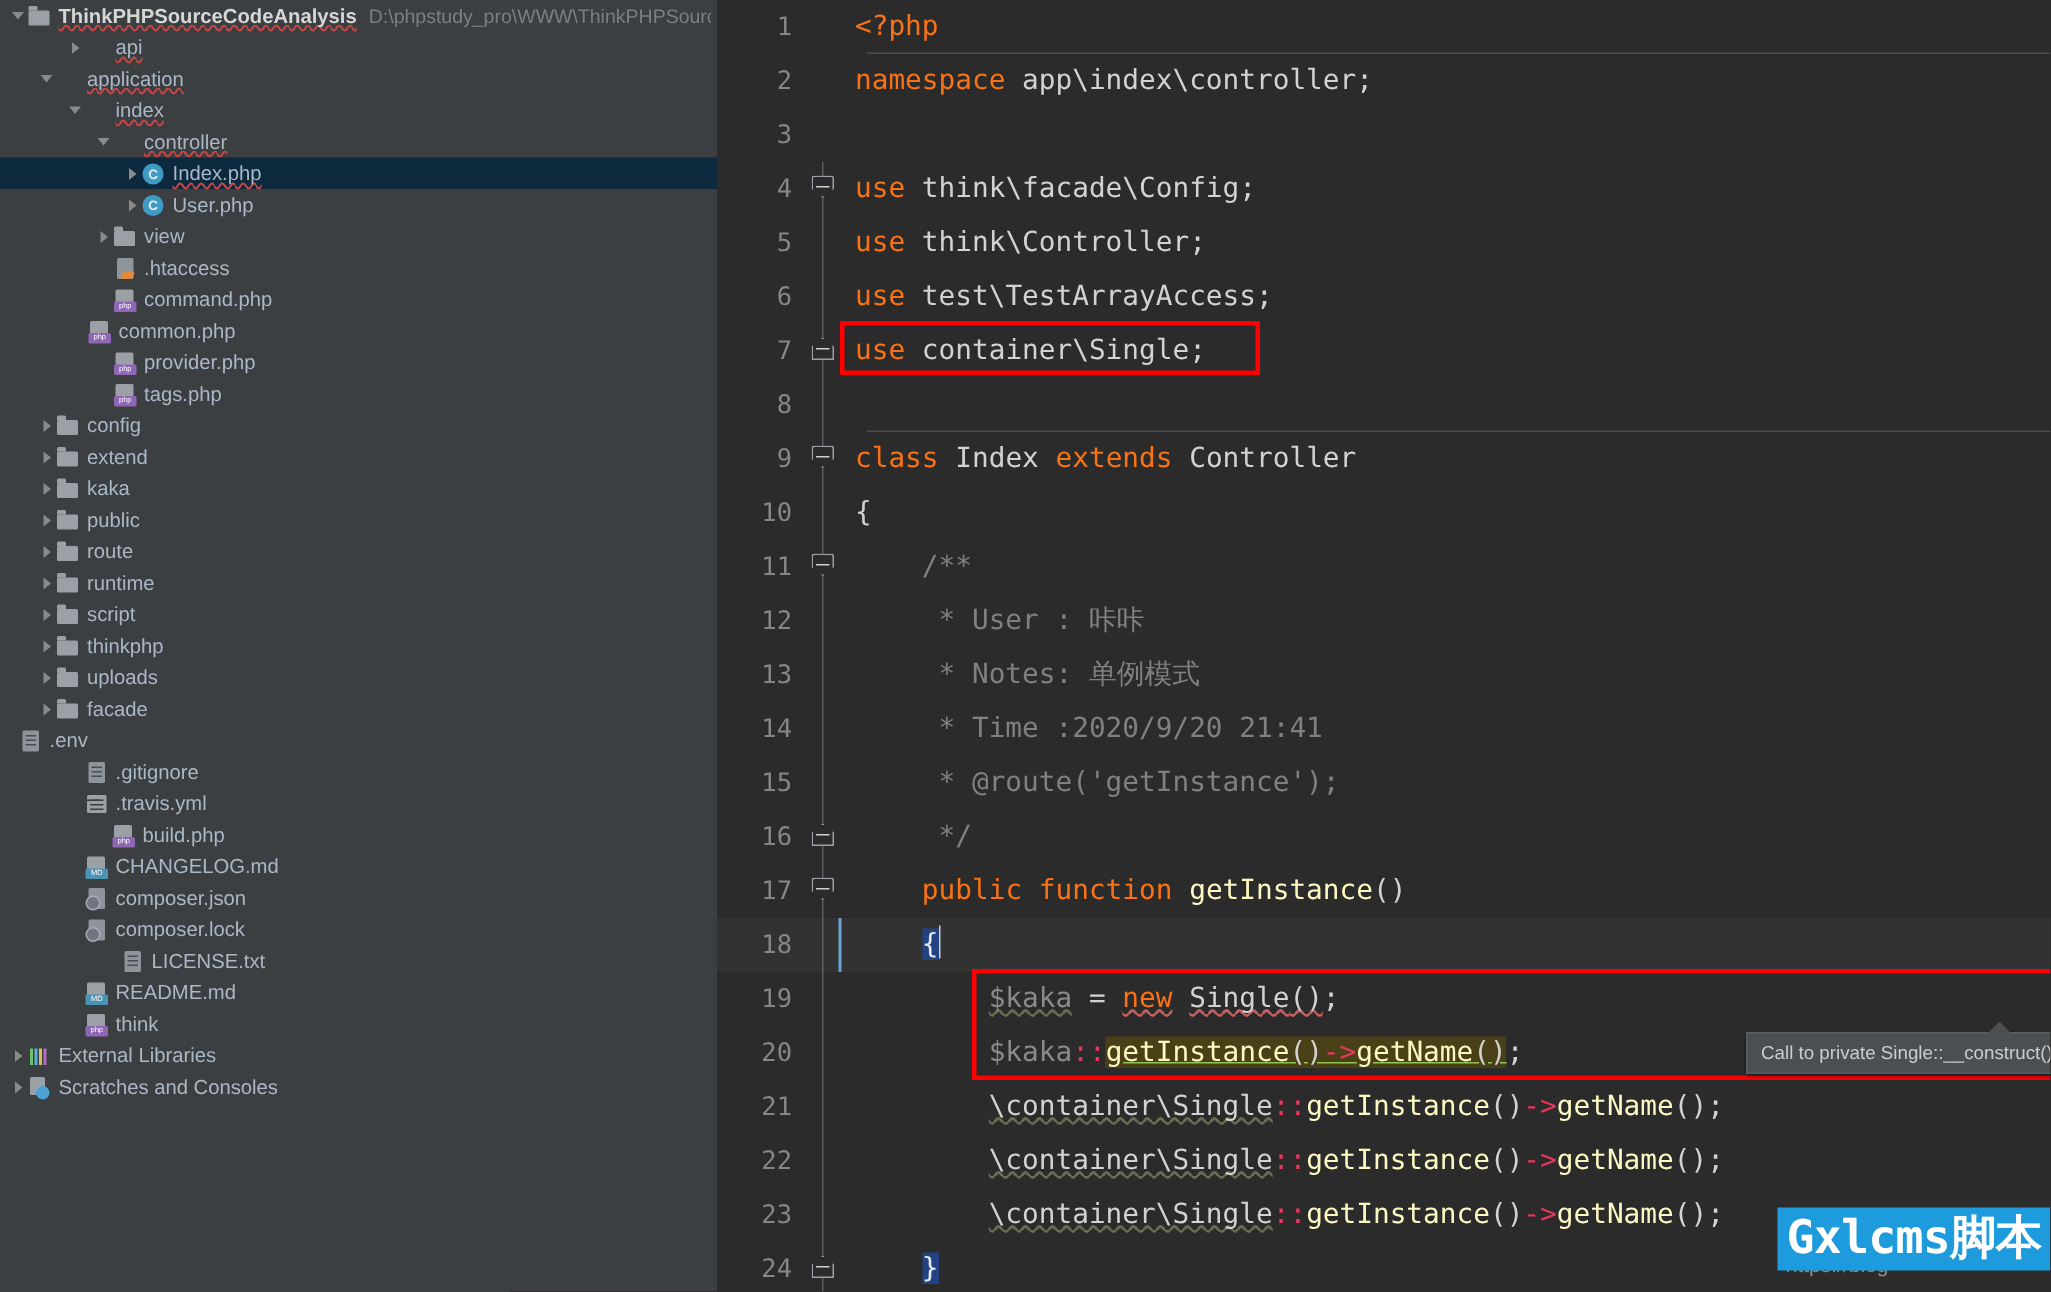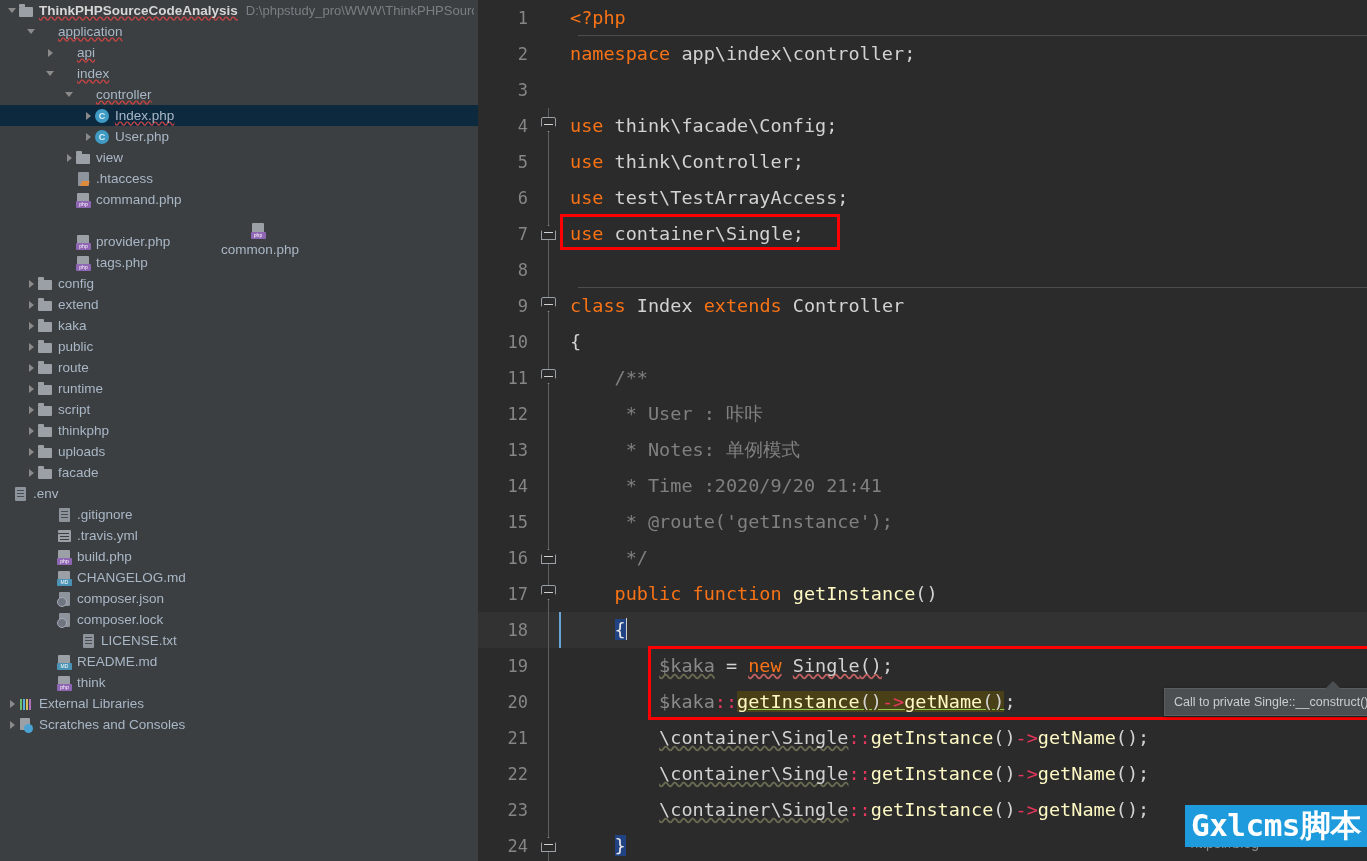--- a/index.html
+++ b/index.html
@@ -431,29 +431,29 @@
 
 <div id="app">
 
   <div id="sidebar">
       <div class="tree-row" style="padding-left: 6px; align-items: center;">
         <span class="arrow expanded"></span>
         <span class="ico folder"></span>
         <span class="tree-label bold squiggle">ThinkPHPSourceCodeAnalysis</span>
         <span class="tree-path">D:\phpstudy_pro\WWW\ThinkPHPSourceCo</span>
       </div>
+      <div class="tree-row" style="padding-left: 44px;">
+        <span class="arrow collapsed"></span>
+        <span class="ico folder-blue"></span>
+        <span class="tree-label squiggle">api</span>
+      </div>
       <div class="tree-row" style="padding-left: 25px;">
         <span class="arrow expanded"></span>
         <span class="ico folder-blue"></span>
         <span class="tree-label squiggle">application</span>
-      </div>
-      <div class="tree-row" style="padding-left: 44px;">
-        <span class="arrow collapsed"></span>
-        <span class="ico folder-blue"></span>
-        <span class="tree-label squiggle">api</span>
       </div>
       <div class="tree-row" style="padding-left: 44px;">
         <span class="arrow expanded"></span>
         <span class="ico folder-blue"></span>
         <span class="tree-label squiggle">index</span>
       </div>
       <div class="tree-row" style="padding-left: 63px;">
         <span class="arrow expanded"></span>
         <span class="ico folder-blue"></span>
         <span class="tree-label squiggle">controller</span>
@@ -476,21 +476,21 @@
       <div class="tree-row" style="padding-left: 63px;">
         <span class="arrow none"></span>
         <span class="ico htaccess"></span>
         <span class="tree-label">.htaccess</span>
       </div>
       <div class="tree-row" style="padding-left: 63px;">
         <span class="arrow none"></span>
         <span class="ico php"></span>
         <span class="tree-label">command.php</span>
       </div>
-      <div class="tree-row" style="padding-left: 46px; flex-direction: column;">
+      <div class="tree-row" style="padding-left: 46px;">
         <span class="arrow none"></span>
         <span class="ico php"></span>
         <span class="tree-label">common.php</span>
       </div>
       <div class="tree-row" style="padding-left: 63px;">
         <span class="arrow none"></span>
         <span class="ico php"></span>
         <span class="tree-label">provider.php</span>
       </div>
       <div class="tree-row" style="padding-left: 63px;">
@@ -556,21 +556,21 @@
       <div class="tree-row" style="padding-left: 44px;">
         <span class="arrow none"></span>
         <span class="ico file"></span>
         <span class="tree-label">.gitignore</span>
       </div>
       <div class="tree-row" style="padding-left: 44px;">
         <span class="arrow none"></span>
         <span class="ico yml"></span>
         <span class="tree-label">.travis.yml</span>
       </div>
-      <div class="tree-row" style="padding-left: 44px;">
+      <div class="tree-row" style="padding-left: 62px;">
         <span class="arrow none"></span>
         <span class="ico php"></span>
         <span class="tree-label">build.php</span>
       </div>
       <div class="tree-row" style="padding-left: 44px;">
         <span class="arrow none"></span>
         <span class="ico md"></span>
         <span class="tree-label">CHANGELOG.md</span>
       </div>
       <div class="tree-row" style="padding-left: 44px;">

